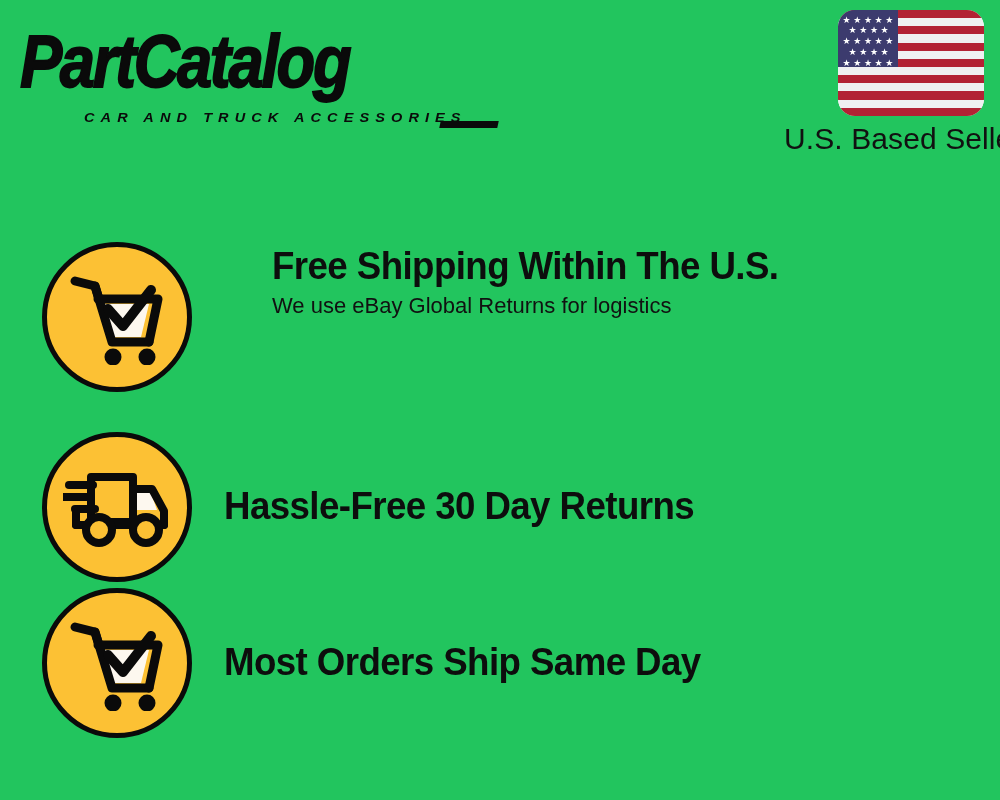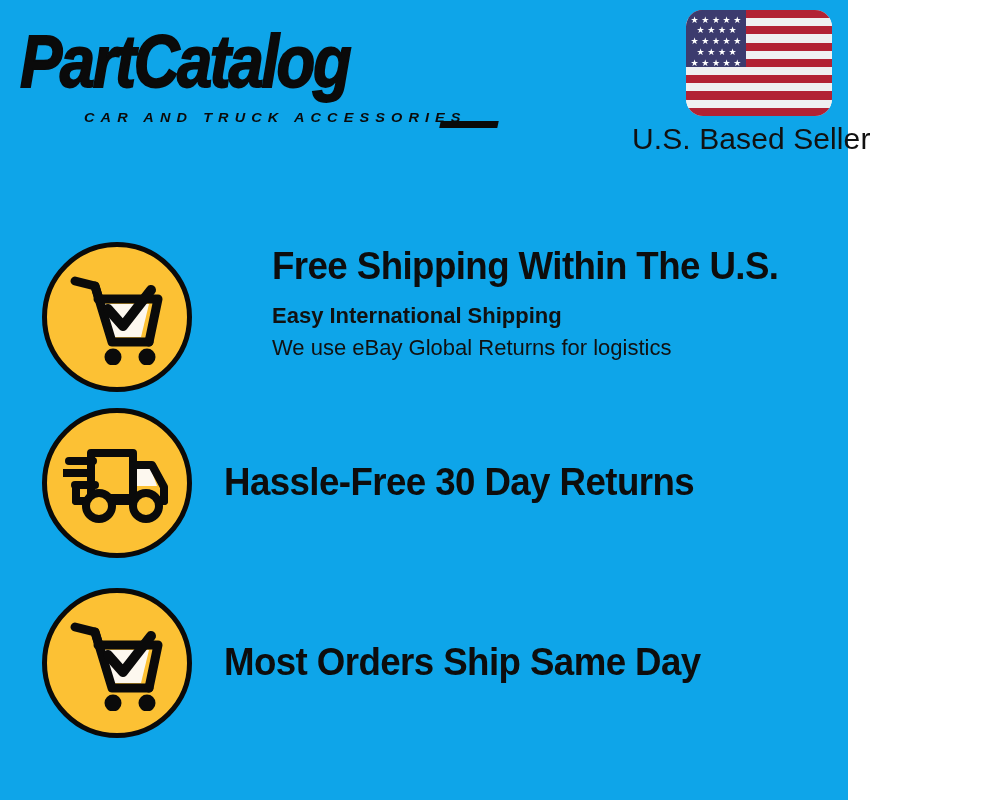--- a/index.html
+++ b/index.html
@@ -13,23 +13,23 @@
 
   body {
     font-family: "Liberation Sans", sans-serif;
     color: #0d0d0d;
     position: relative;
     overflow: hidden;
   }
 
   .page {
     position: relative;
-    width: 848px;
+    width: 1000px;
     height: 800px;
-    background: #0ea5e9;
+    background: #22c55e;
     text-decoration: underline;
   }
 
   
   .brand-logo {
     position: absolute;
     left: 20px;
     top: 22px;
     width: 470px;
     height: 95px;
@@ -141,21 +141,21 @@
 
   .feature-row {
     position: absolute;
     left: 0;
     width: 1000px;
     display: flex;
     align-items: flex-start;
   }
 
   .feature-row.row-0 { top: 12px; gap: 48px;  }
-  .feature-row.row-1 { top: 178px; }
+  .feature-row.row-1 { top: 202px; }
   .feature-row.row-2 { top: 358px; }
 
   .icon-badge {
     position: relative;
     flex: 0 0 auto;
     margin-left: 42px;
     width: 150px;
     height: 150px;
     border-radius: 50%;
     background: #fbc02d;
@@ -269,21 +269,20 @@
           <path d="M33 30 L93 30 L84 73" fill="none" stroke="#0a0a0a" stroke-width="9" stroke-linecap="round" stroke-linejoin="round"></path>
 
           <path d="M43 40 L58 57 L86 21" fill="none" stroke="#0a0a0a" stroke-width="10" stroke-linecap="round" stroke-linejoin="round"></path>
 
           <circle cx="48" cy="88" r="8.5" fill="#0a0a0a"></circle>
           <circle cx="82" cy="88" r="8.5" fill="#0a0a0a"></circle>
         </svg>
       </div>
       <div class="feature-text">
         <div class="feature-heading">Free Shipping Within The U.S.</div>
-        <div class="feature-sub strong">Easy International Shipping</div>
         <div class="feature-sub light">We use eBay Global Returns for logistics</div>
       </div>
     </div>
 
     <div class="feature-row row-1">
       <div class="icon-badge">
         <svg width="108" height="80" viewBox="0 0 108 80" aria-hidden="true">
 
           <polygon points="74,26 88,26 94,43 74,43" fill="#fdf8ef"></polygon>
 

